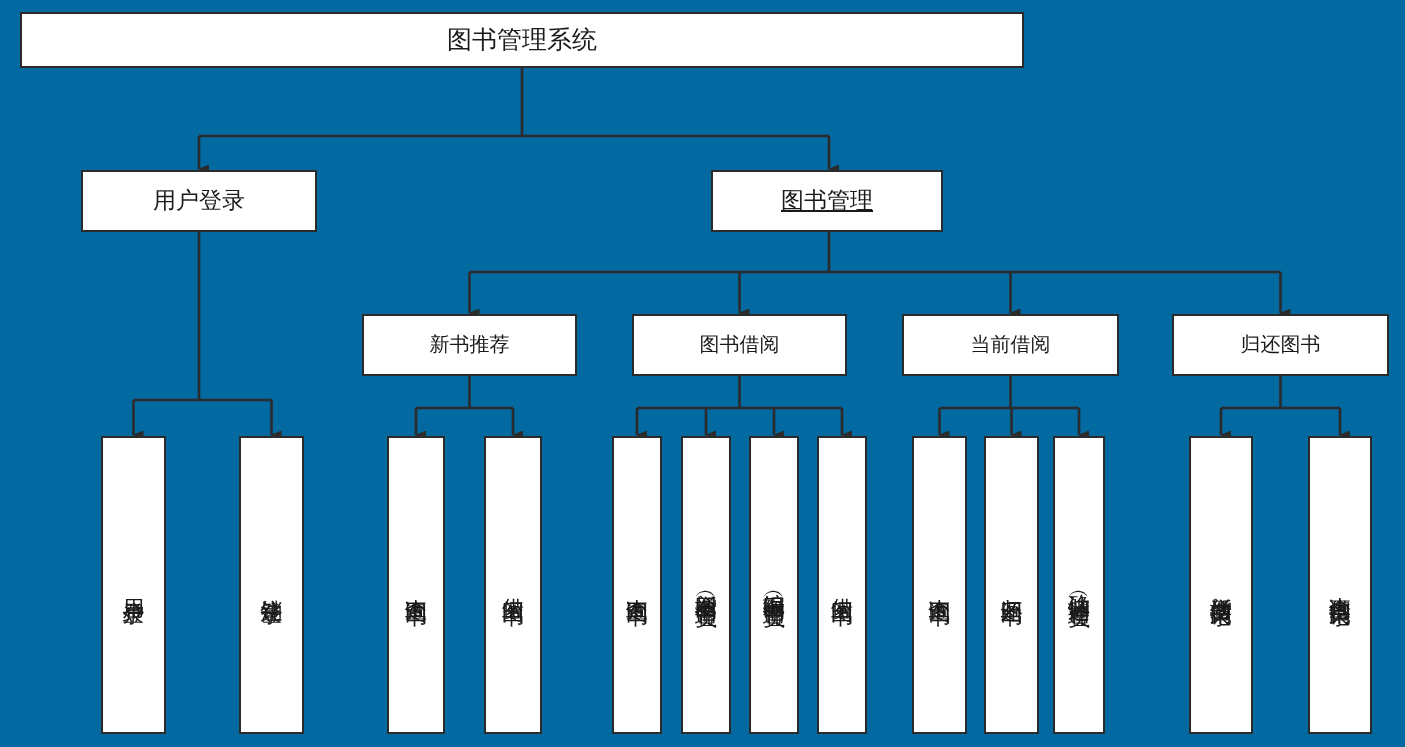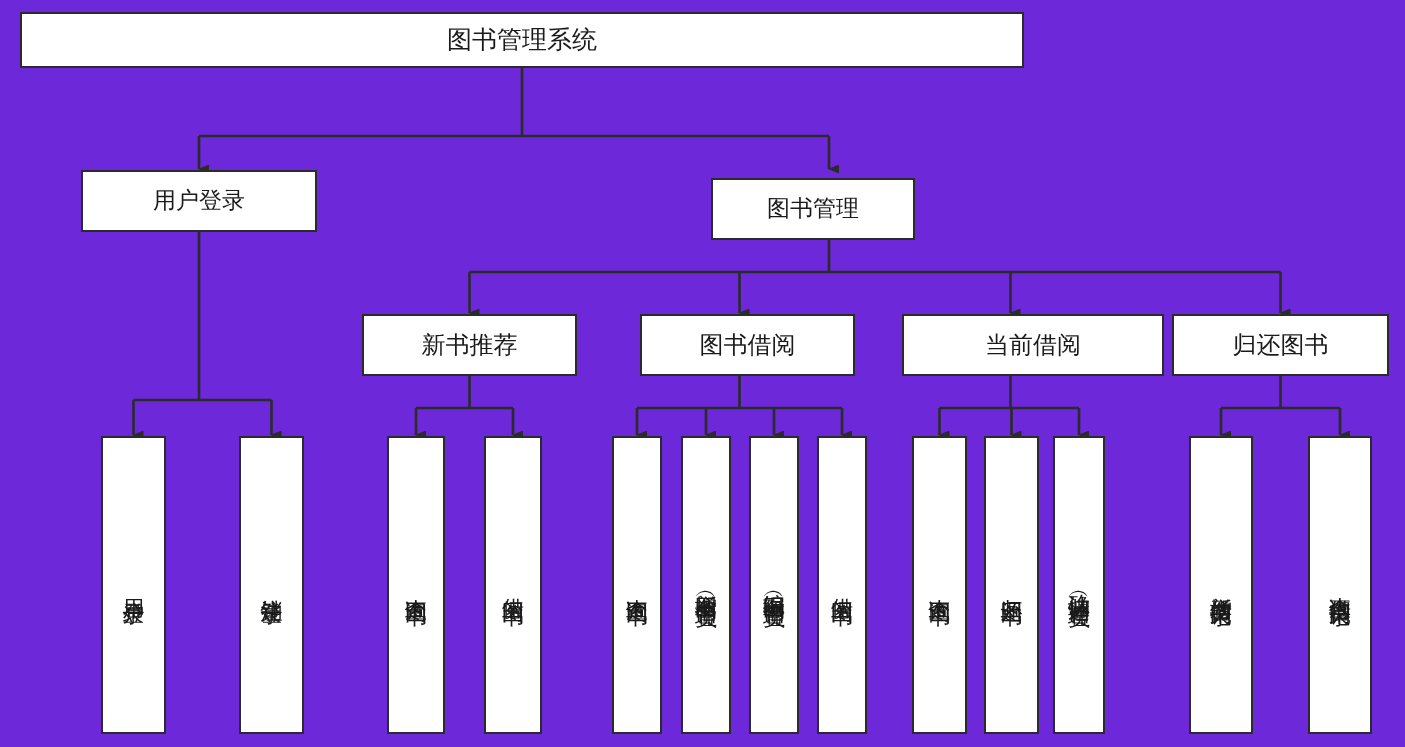--- a/index.html
+++ b/index.html
@@ -8,21 +8,21 @@
     padding: 0;
     background: #ffffff;
   }
   body {
     font-family: "DejaVu Sans", "Liberation Sans", sans-serif;
   }
   #diagram-root {
     position: relative;
     width: 1405px;
     height: 747px;
-    background: #6d28d9;
+    background: #0369a1;
     overflow: hidden;
   }
   #edge-layer {
     position: absolute;
     left: 0;
     top: 0;
     width: 1405px;
     height: 747px;
     pointer-events: none;
   }
@@ -49,21 +49,21 @@
     line-height: 1.18;
     white-space: pre-line;
   }
   .node.vertical .node-label {
     writing-mode: vertical-rl;
     text-orientation: upright;
     white-space: nowrap;
   }
   .level-0 { font-size: 25px; }
   .level-1 { font-size: 23px; }
-  .level-2 { font-size: 24px; }
+  .level-2 { font-size: 20px; }
   .level-3 { font-size: 22px; }
   #watermark {
     position: absolute;
     right: 8px;
     bottom: 5px;
     font-size: 17px;
     color: #b9b9b9;
     letter-spacing: 0.5px;
     user-select: none;
   }
@@ -116,30 +116,30 @@
       </g>
   </svg>
 
   <div id="node-layer">
       <div class="node horizontal level-0" style="left: 20px; top: 12px; width: 1004px; height: 56px;">
         <span class="node-label">图书管理系统</span>
       </div>
       <div class="node horizontal level-1" style="left: 81px; top: 170px; width: 236px; height: 62px;">
         <span class="node-label">用户登录</span>
       </div>
-      <div class="node horizontal level-1" style="left: 711px; top: 178px; width: 204px; height: 62px;">
+      <div class="node horizontal level-1" style="left: 711px; top: 170px; width: 232px; height: 62px; text-decoration: underline;">
         <span class="node-label">图书管理</span>
       </div>
       <div class="node horizontal level-2" style="left: 362px; top: 314px; width: 215px; height: 62px;">
         <span class="node-label">新书推荐</span>
       </div>
-      <div class="node horizontal level-2" style="left: 632px; top: 314px; width: 215px; height: 62px; margin-left: 8px;">
+      <div class="node horizontal level-2" style="left: 632px; top: 314px; width: 215px; height: 62px;">
         <span class="node-label">图书借阅</span>
       </div>
-      <div class="node horizontal level-2" style="left: 902px; top: 314px; width: 262px; height: 62px;">
+      <div class="node horizontal level-2" style="left: 902px; top: 314px; width: 217px; height: 62px;">
         <span class="node-label">当前借阅</span>
       </div>
       <div class="node horizontal level-2" style="left: 1172px; top: 314px; width: 217px; height: 62px;">
         <span class="node-label">归还图书</span>
       </div>
       <div class="node vertical level-3" style="left: 101px; top: 436px; width: 65px; height: 298px;">
         <span class="node-label">用户登录</span>
       </div>
       <div class="node vertical level-3" style="left: 239px; top: 436px; width: 65px; height: 298px;">
         <span class="node-label">注销登录</span>

